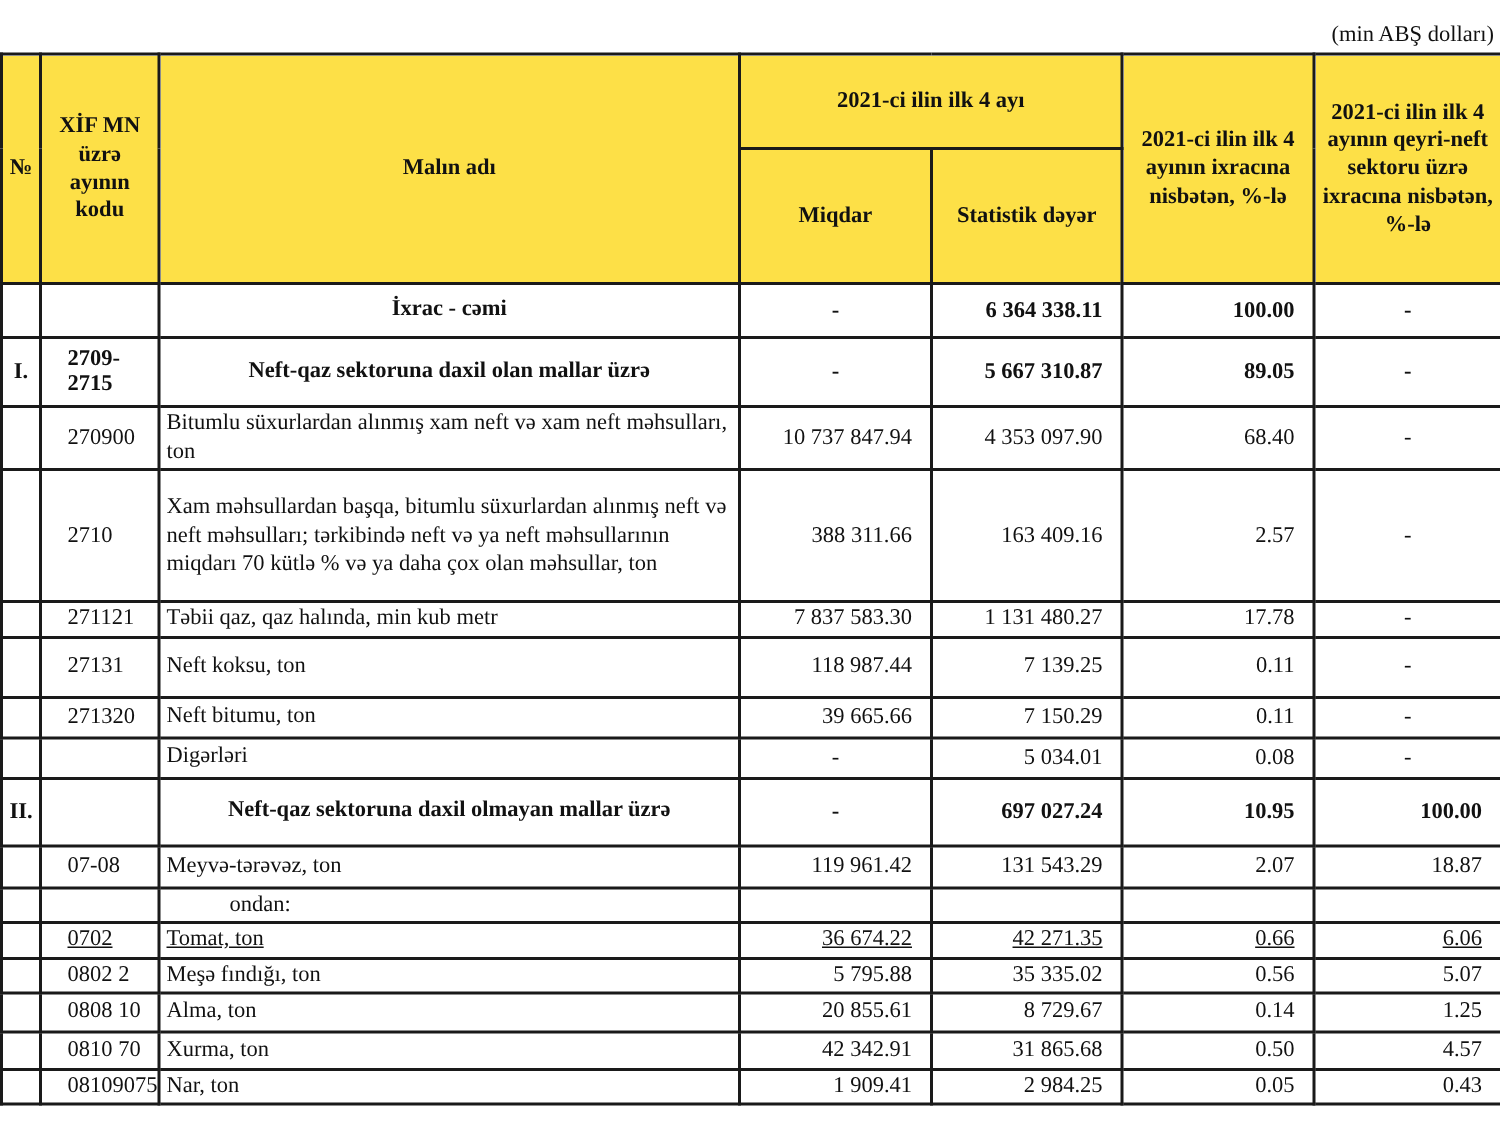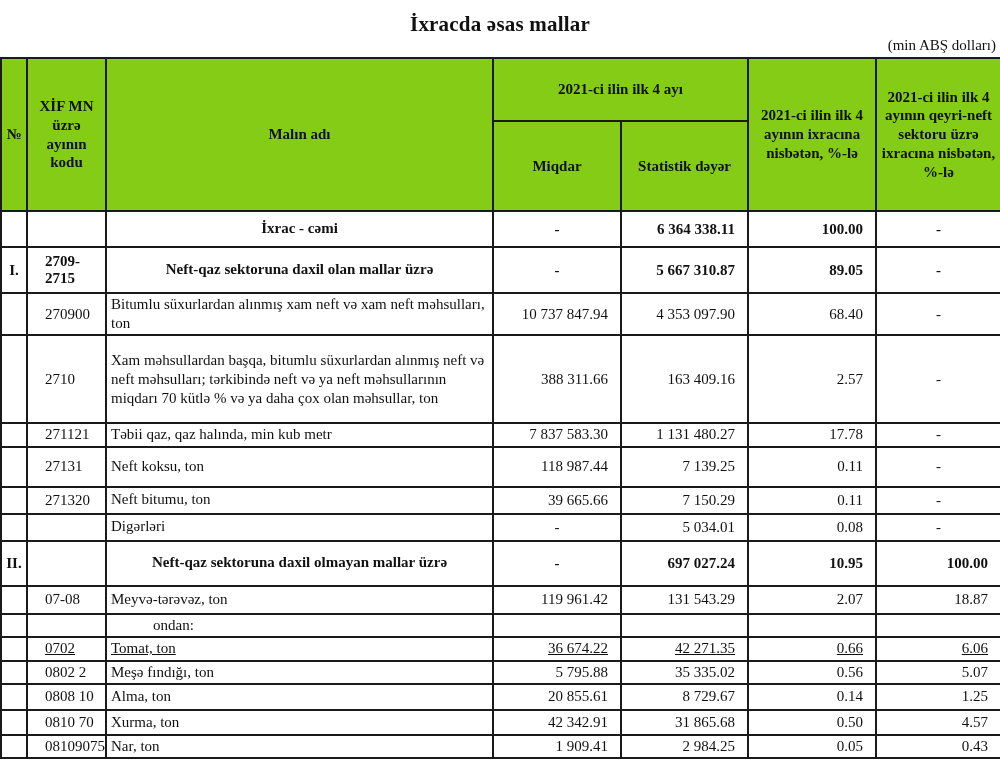--- a/index.html
+++ b/index.html
@@ -15,34 +15,35 @@
     text-align: center;
     font-weight: bold;
     font-size: 21px;
     padding-top: 12px;
     letter-spacing: 0.2px;
   }
   .unit-note {
     text-align: right;
     font-size: 15px;
     padding-right: 4px;
+    margin-top: 15px;
     margin-bottom: 3px;
   }
   table.exports {
     width: 1000px;
     border-collapse: collapse;
     table-layout: fixed;
   }
   table.exports th, table.exports td {
     border: 2px solid #1a1a1a;
     overflow: hidden;
     vertical-align: middle;
   }
   table.exports th {
-    background: #84cc16;
+    background: #fde047;
     font-weight: bold;
     text-align: center;
     font-size: 15px;
     line-height: 1.25;
     padding: 2px 3px;
   }
   th.pcth { font-size: 14.5px; }
   tr.hr1 { height: 63px; }
   tr.hr2 { height: 90px; }
   td { font-size: 15px; padding: 1px 3px; background: #fff; }
@@ -53,21 +54,20 @@
   td.c-name.ind1 { }
   td.c-name.ind2 { padding-left: 46px; }
   td.val { text-align: right; padding-right: 12px; }
   td.val.dash { text-align: center; padding-right: 3px; }
   tr.bold td { font-weight: bold; }
 </style>
 </head>
 <body>
 
 <div class="page">
-  <div class="doc-title">İxracda əsas mallar</div>
   <div class="unit-note">(min ABŞ dolları)</div>
 
   <table class="exports">
     <colgroup>
       <col style="width:26px">
       <col style="width:79px">
       <col style="width:387px">
       <col style="width:128px">
       <col style="width:127px">
       <col style="width:128px">

